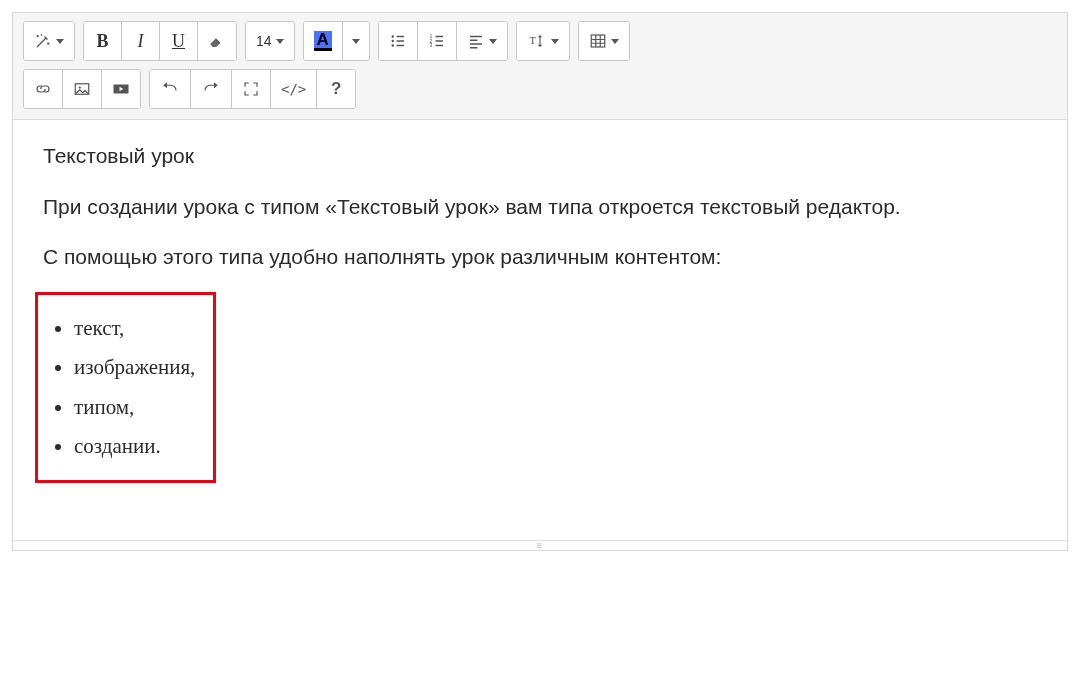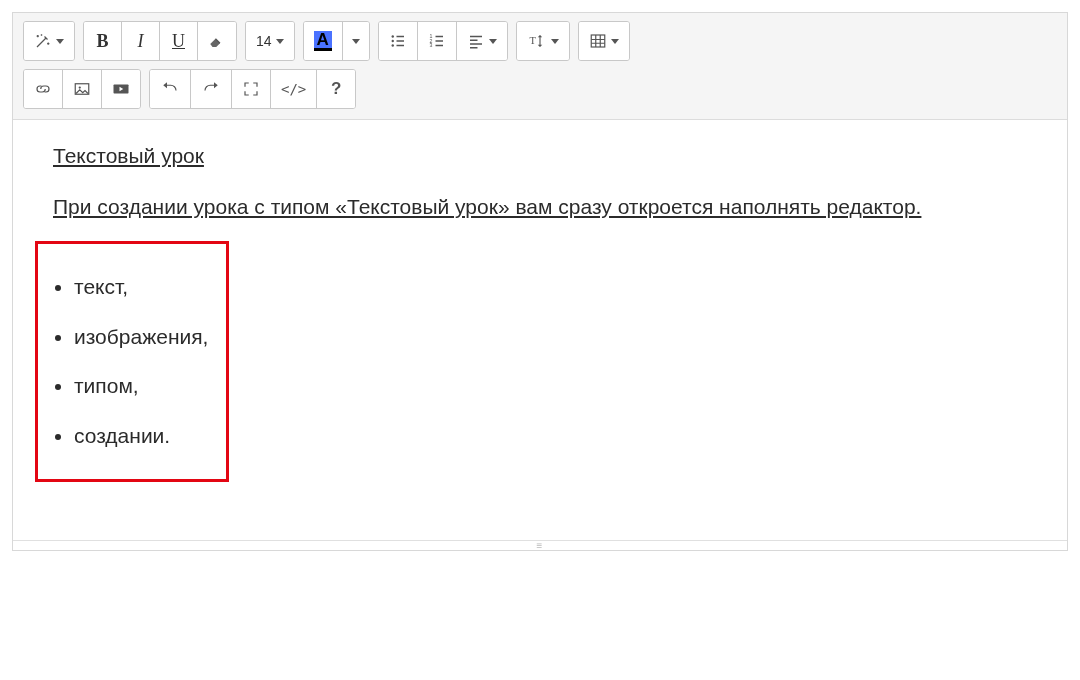--- a/index.html
+++ b/index.html
@@ -76,28 +76,28 @@
     border-bottom: 3px solid #000;
   }
   .fsize-txt { color:#333; font-size:14px; }
   .content {
     padding: 20px 22px 30px 22px;
     color: #2b2b2b;
     font-size: 21px;
     line-height: 1.55;
     min-height: 420px;
   }
-  .content p { margin: 0 0 18px 18px; text-decoration: underline; }
+  .content p { margin: 0 0 18px 8px; }
   .hl-box {
     border: 3px solid #e30613;
     padding: 10px 18px 10px 10px;
     display: inline-block;
   }
   .hl-box ul { margin: 0; padding-left: 26px; }
-  .hl-box li { margin: 17px 0; }
+  .hl-box li { margin: 7px 0; font-family: Liberation Serif, serif; }
   .resize-bar {
     height: 10px;
     border-top: 1px solid #e0e0e0;
     background: #fff;
     display:flex; align-items:center; justify-content:center;
     cursor: ns-resize;
   }
   .grip { color:#bbb; font-size:10px; letter-spacing:1px; line-height:1;}
   svg { display: block; }
   .ico { fill: none; stroke: #555; stroke-width: 1.6; }
@@ -273,21 +273,22 @@
         <button class="tb-btn">
           <span style="font-weight:700;font-size:17px;color:#555;">?</span>
         </button>
       </div>
 
     </div>
   </div>
 
   <div class="content">
     <p>Текстовый урок</p>
-    <p>При создании урока с типом «Текстовый урок» вам сразу откроется наполнять редактор.</p>
+    <p>При создании урока с типом «Текстовый урок» вам типа откроется текстовый редактор.</p>
+    <p>С помощью этого типа удобно наполнять урок различным контентом:</p>
     <div class="hl-box">
       <ul>
         <li>текст,</li>
         <li>изображения,</li>
         <li>типом,</li>
         <li>создании.</li>
       </ul>
     </div>
   </div>
 

